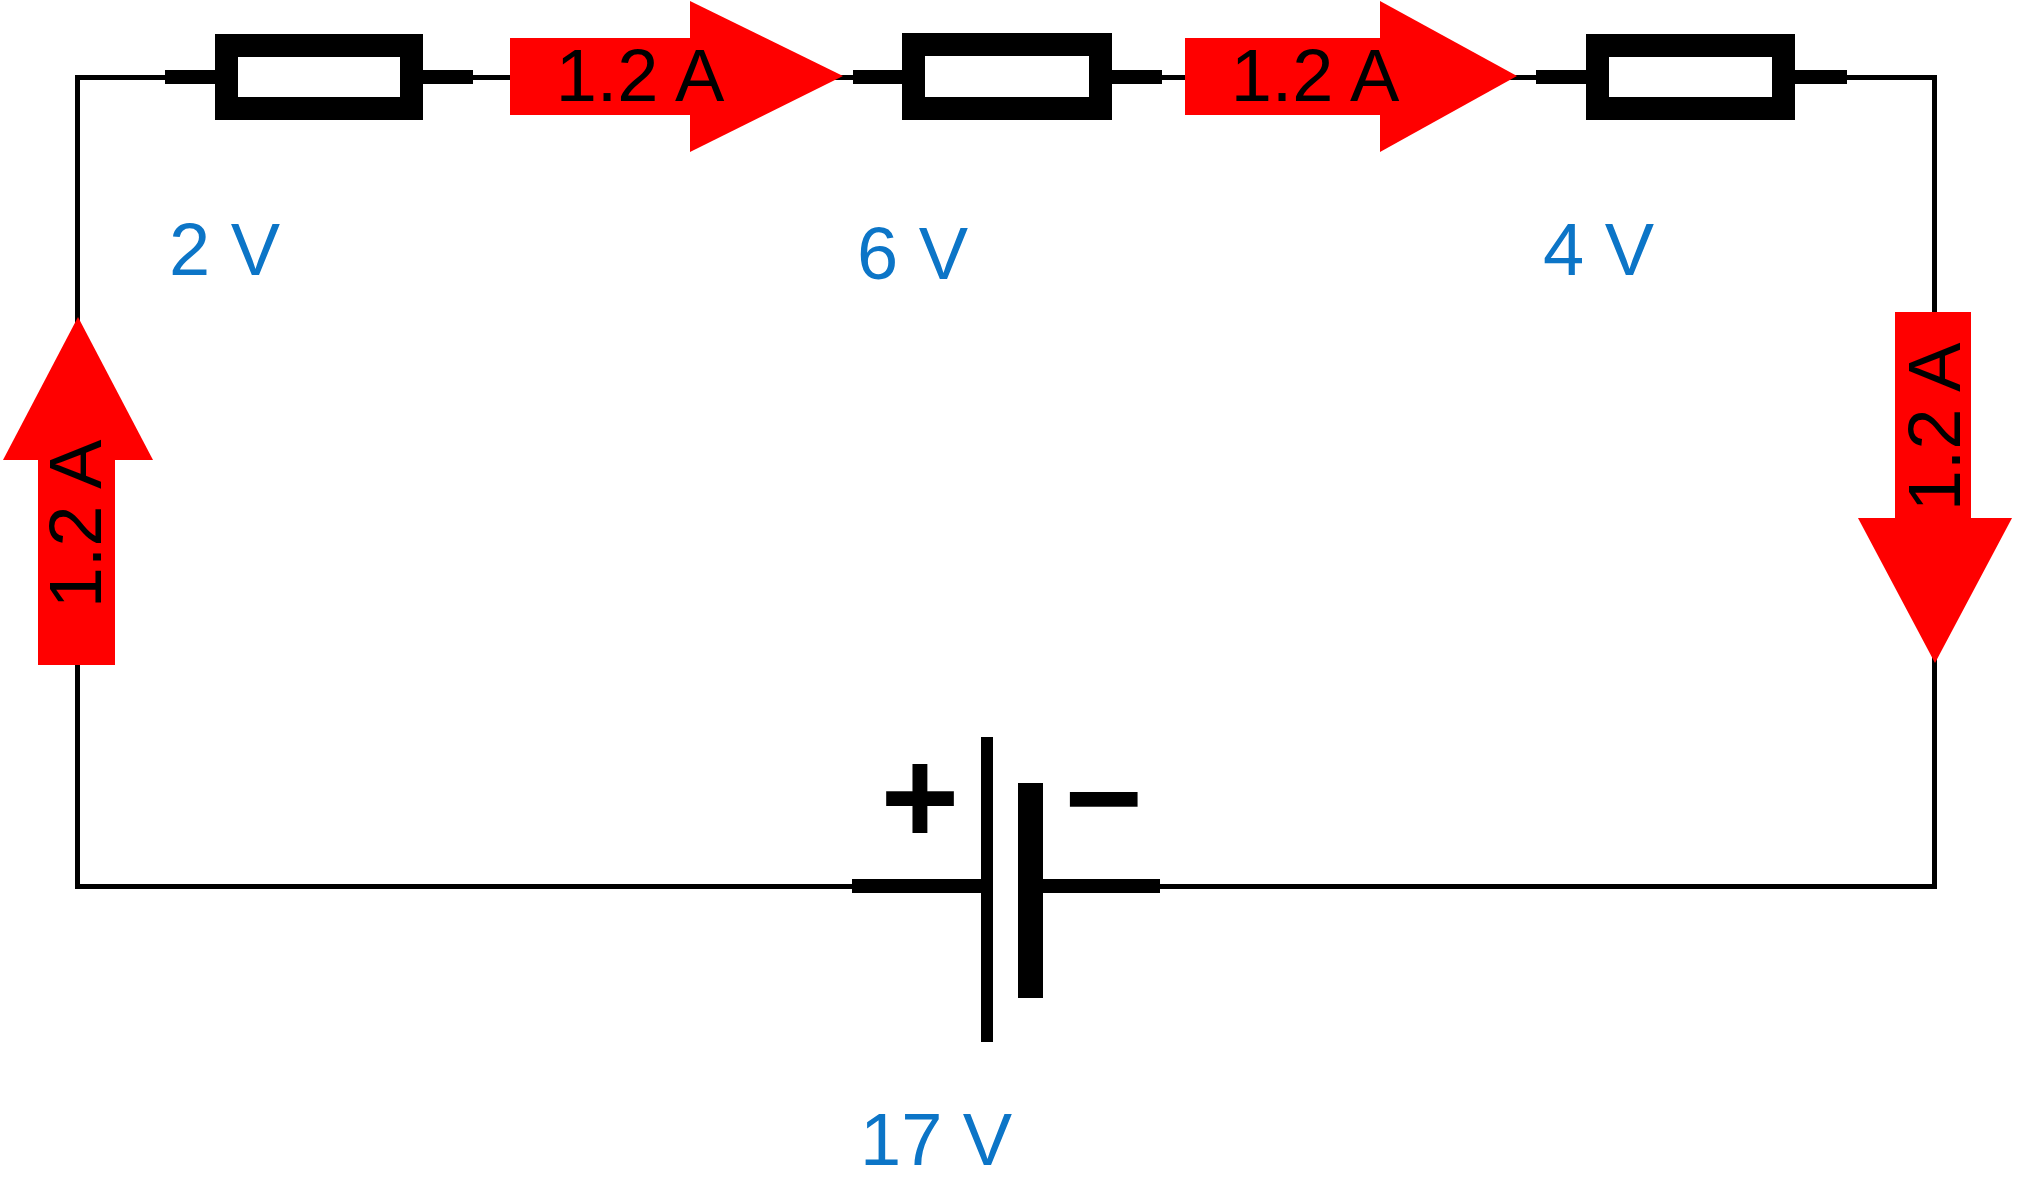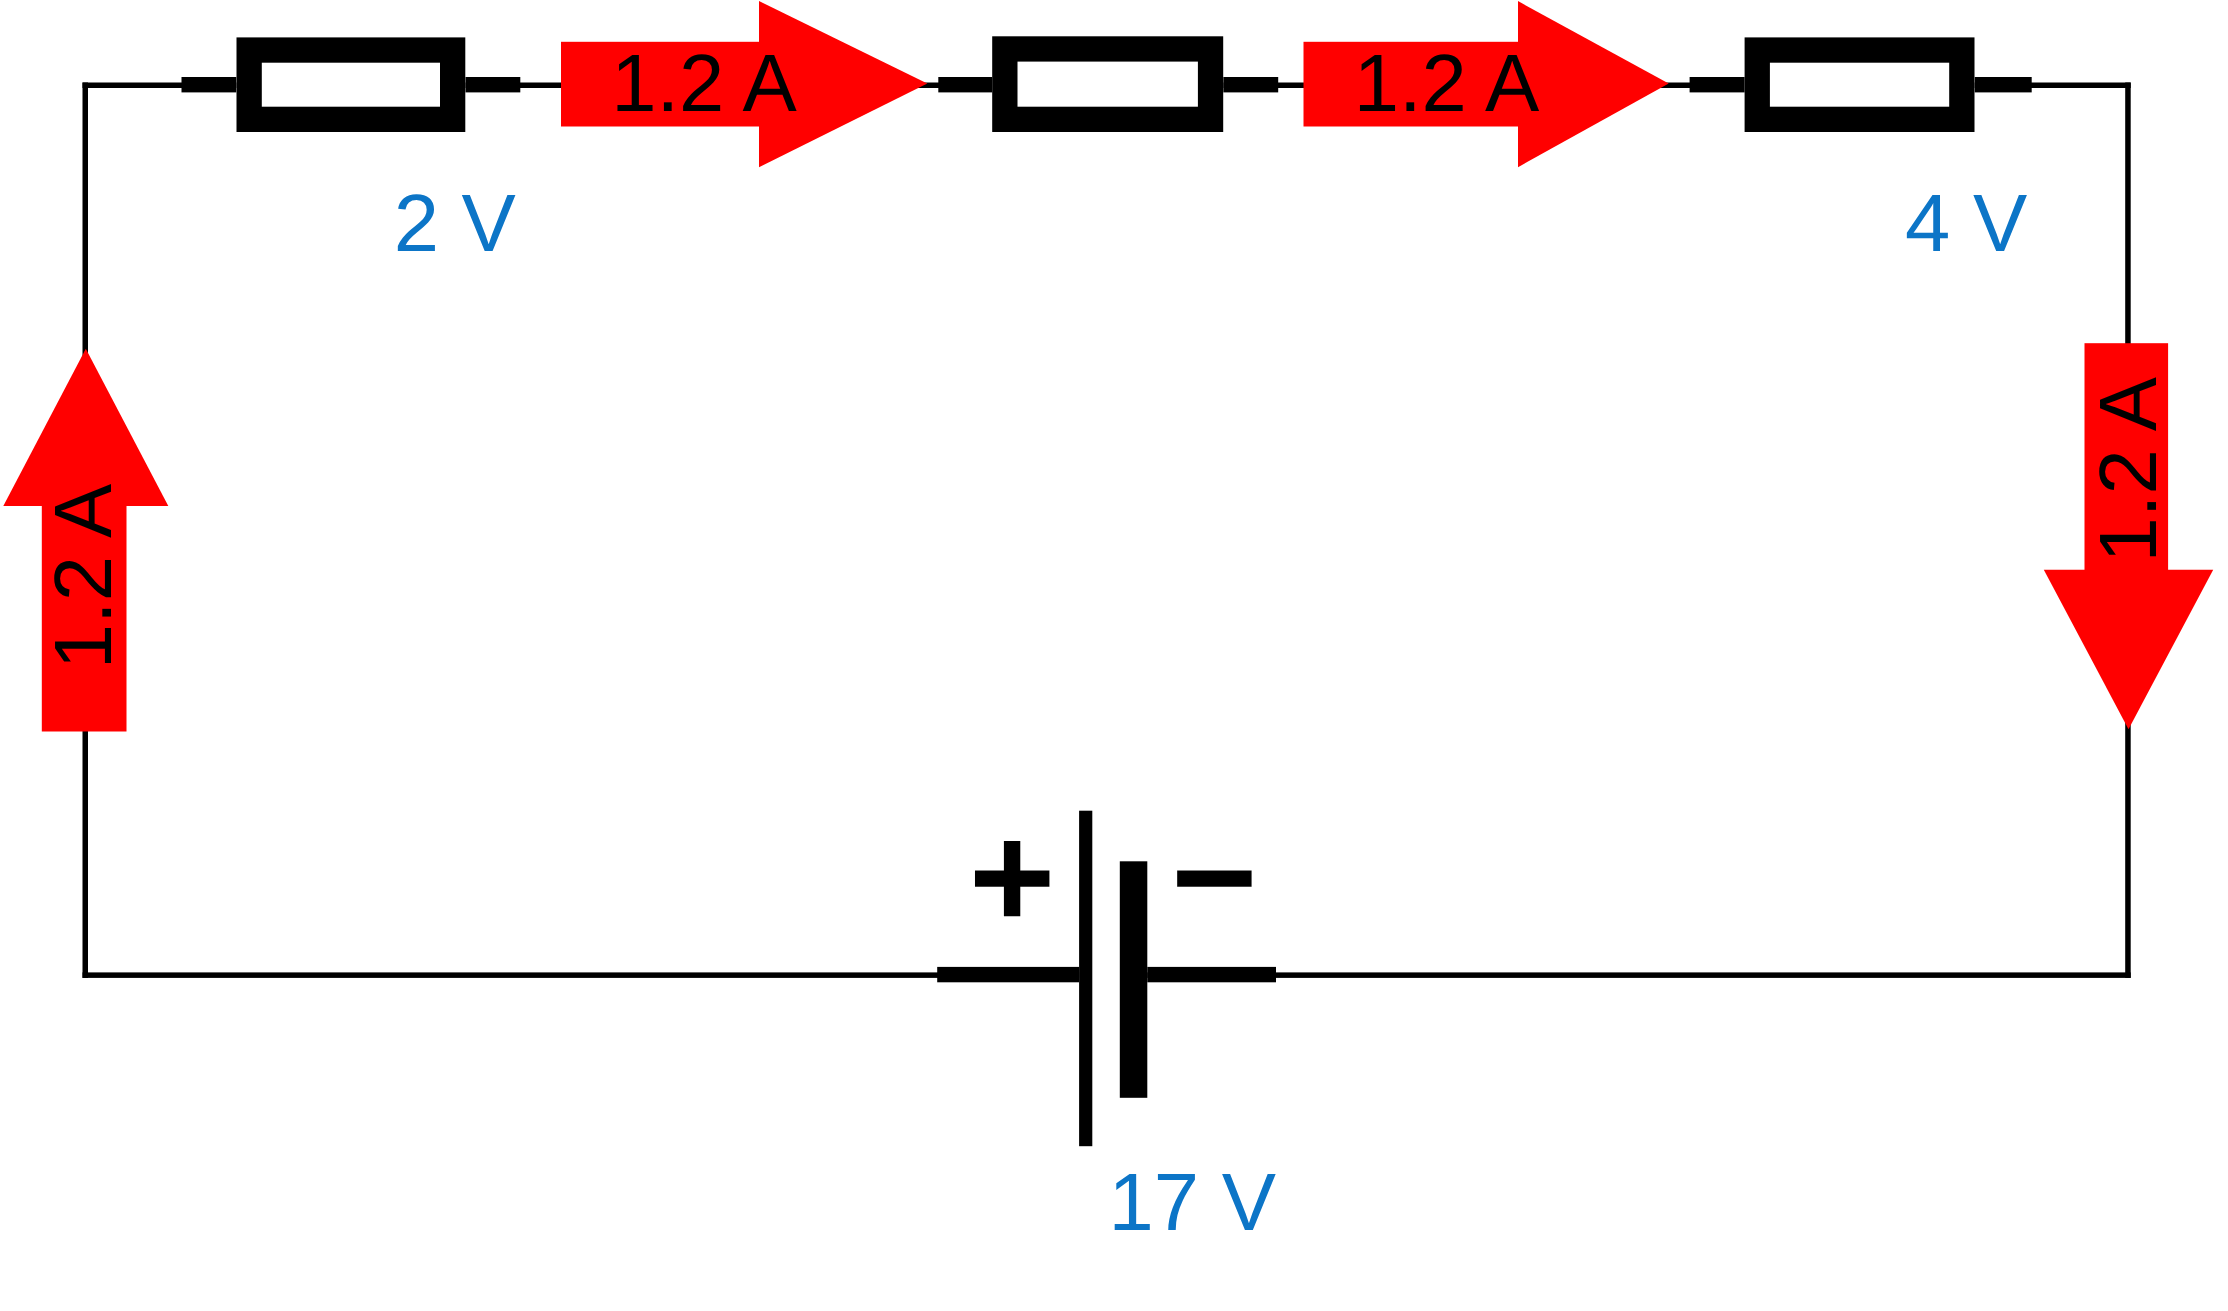--- a/index.html
+++ b/index.html
@@ -64,22 +64,22 @@
     width:260px; height:74px; line-height:74px; text-align:center;
     font-size:74px; color:#000; white-space:nowrap;
   }
   #arrow-top-left  .alabel { left:0;     top:38px; }
   #arrow-top-right .alabel { left:0;     top:38px; }
   #arrow-left      .alabel { left:-57px; top:170px; transform:rotate(-90deg); }
   #arrow-right     .alabel { left:-53px; top:78px;  transform:rotate(-90deg); }
 
   
   .vlabel {
-    width:300px; height:74px; line-height:74px; text-align:right;
-    font-size:74px; color:#0c75c7; white-space:nowrap;
+    width:300px; height:74px; line-height:74px; text-align:left;
+    font-size:74px; color:#0c75c7; white-space:nowrap;margin-top:47px;
   }
   #label-r1  { left:169px;  top:166px; }
   #label-r2  { left:857px;  top:170px; }
   #label-r3  { left:1543px; top:166px; }
   #label-bat { left:860px;  top:1056px; }
 
   
   .plate { background:#000; }
   #battery-plate-pos { left:981px;  top:737px; width:12px; height:305px; }
   #battery-plate-neg { left:1018px; top:783px; width:25px; height:215px; }
@@ -137,16 +137,17 @@
   <div class="resistor" id="resistor-1"></div>
   <div class="resistor" id="resistor-2"></div>
   <div class="resistor" id="resistor-3"></div>
 
   <div class="plate" id="battery-plate-pos"></div>
   <div class="plate" id="battery-plate-neg"></div>
   <div class="bsign" id="battery-plus">+</div>
   <div class="bsign" id="battery-minus">−</div>
 
   <div class="vlabel" id="label-r1">2 V</div>
+  <div class="vlabel" id="label-r2">6 V</div>
   <div class="vlabel" id="label-r3">4 V</div>
   <div class="vlabel" id="label-bat">17 V</div>
 
 </div>
 
 </body></html>

